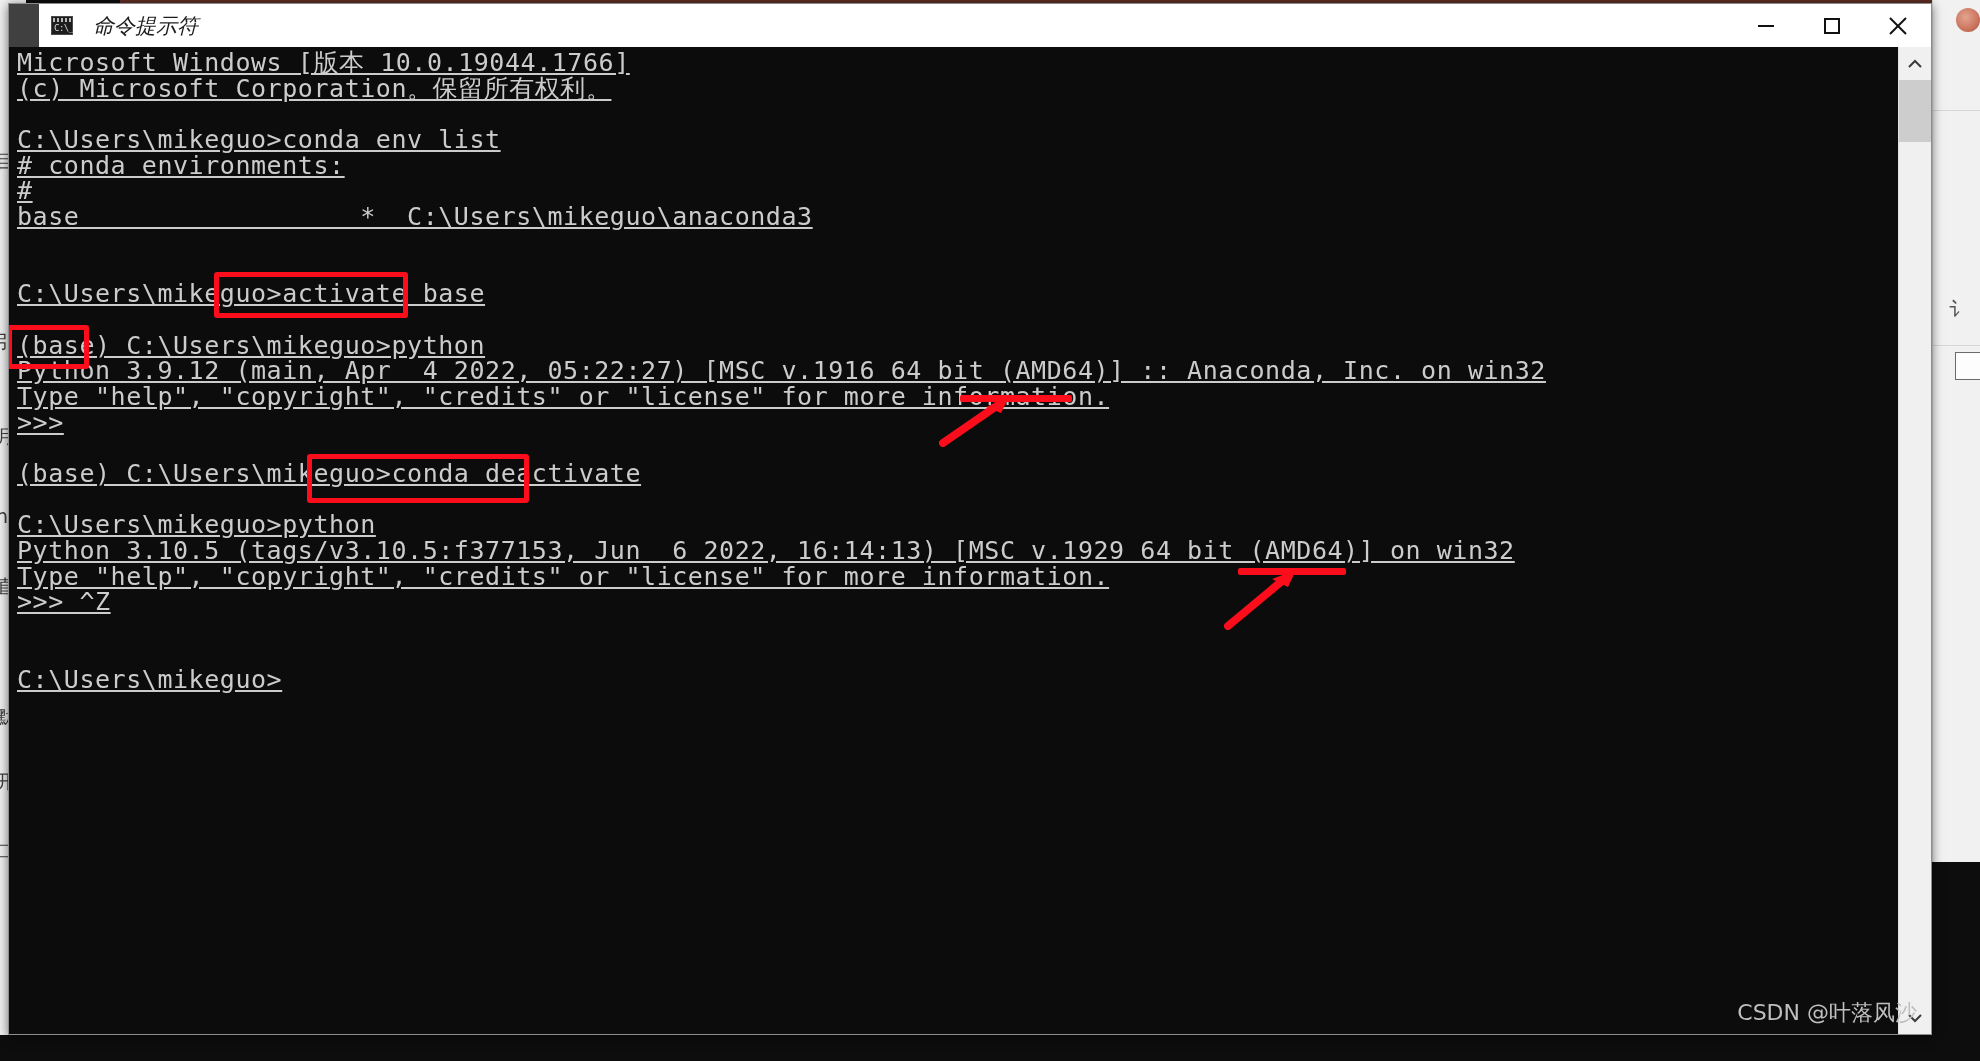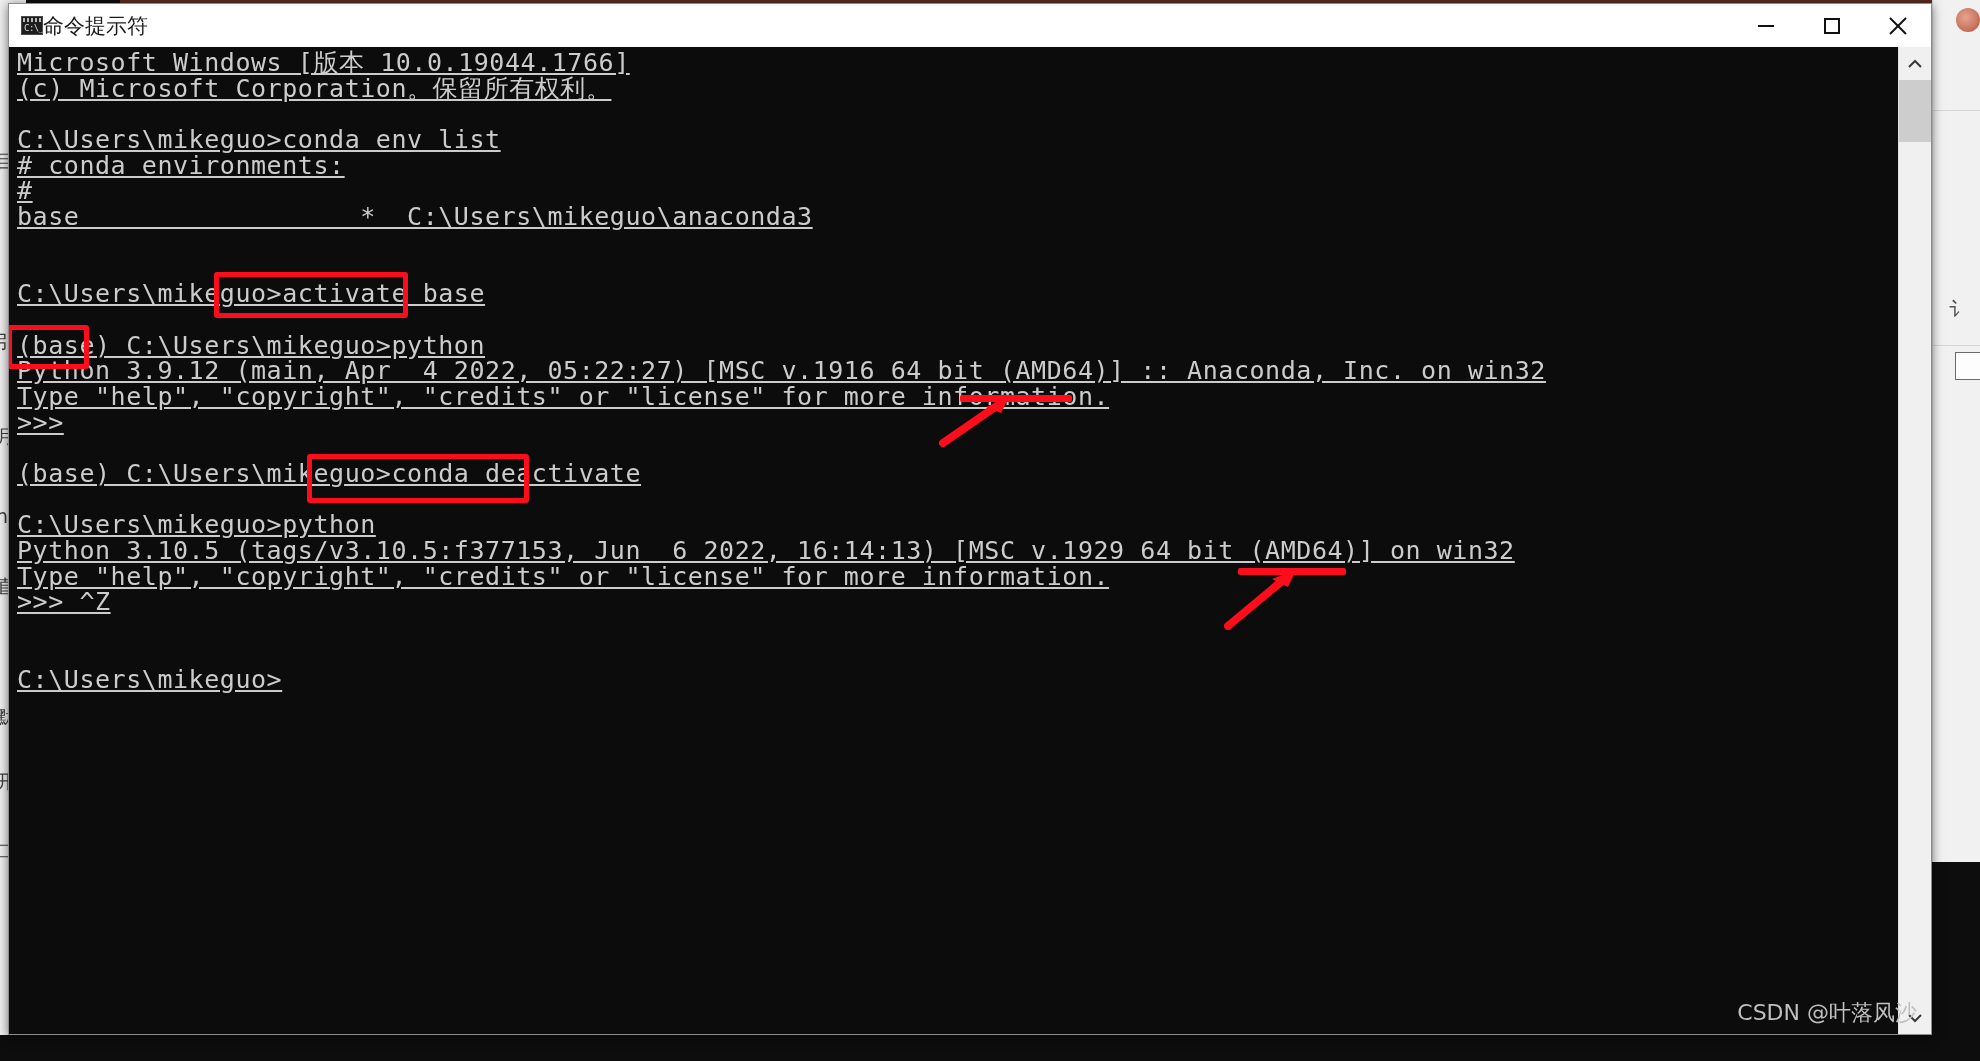--- a/index.html
+++ b/index.html
@@ -88,20 +88,21 @@
   #console-window {
     position: absolute;
     left: 8px;
     top: 3px;
     width: 1924px;
     height: 1032px;
     background: #404040;
     box-shadow: 0 2px 10px rgba(0,0,0,.55);
     border: 1px solid #8d8d8d;
     box-sizing: border-box;
+    padding-left: 30px;
   }
 
   
   #titlebar {
     position: relative;
     height: 43px;
     background: #ffffff;
     display: flex;
     align-items: center;
     border-bottom: 1px solid #e8e8e8;
@@ -125,25 +126,26 @@
   #app-icon .icon-prompt {
     position: absolute;
     left: 2px; top: 6px;
     font-family: "DejaVu Sans Mono", monospace;
     font-size: 9px;
     color: #d8d8d8;
     line-height: 10px;
     letter-spacing: -0.5px;
   }
   #window-title {
-    margin-left: 0;
+    margin-left: 20px;
     font-family: "DejaVu Sans", sans-serif;
     font-size: 21px;
     color: #1b1b1b;
     white-space: nowrap;
+    font-style: italic;
   }
   #window-controls {
     margin-left: auto;
     display: flex;
     height: 43px;
   }
   .win-btn {
     width: 66px;
     height: 43px;
     display: flex;

